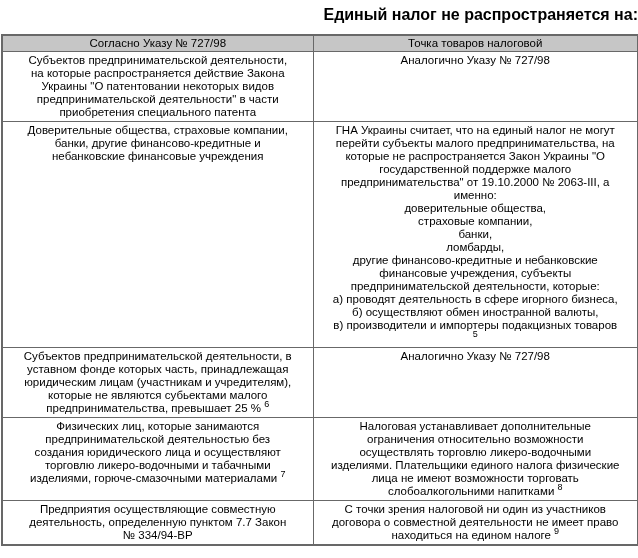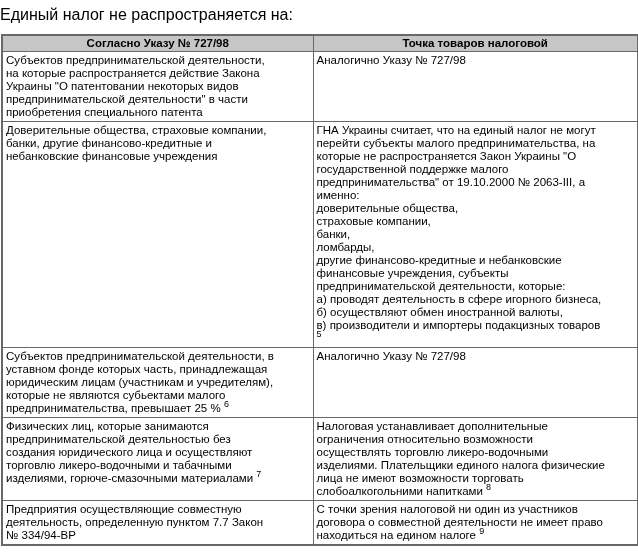--- a/index.html
+++ b/index.html
@@ -10,48 +10,47 @@
     font-family: "Liberation Sans", "DejaVu Sans", sans-serif;
   }
   .page {
     width: 638px;
     min-height: 558px;
     box-sizing: border-box;
     padding-top: 4px;
   }
   .page-title {
     font-size: 16px;
-    font-weight: normal;
-    text-align: left;
+    font-weight: bold;
+    text-align: right;
     margin: 2px 0 10px 0;
     letter-spacing: 0;
   }
   table.cmp {
     border-collapse: collapse;
     table-layout: fixed;
     width: 636px;
     margin-left: 1px;
     border: 2px solid #686868;
   }
   table.cmp th,
   table.cmp td {
     border: 1px solid #686868;
     font-size: 11.5px;
     line-height: 13px;
     font-weight: normal;
     padding: 2px 3px;
     vertical-align: top;
-    text-align: left;
+    text-align: center;
     overflow: hidden;
   }
   table.cmp th {
     background: #c6c6c6;
     text-align: center;
     padding: 1px 6px;
-    font-weight: bold;
   }
   table.cmp sup {
     font-size: 9px;
     line-height: 0;
   }
 </style>
 </head>
 <body>
 
 <div class="page">

